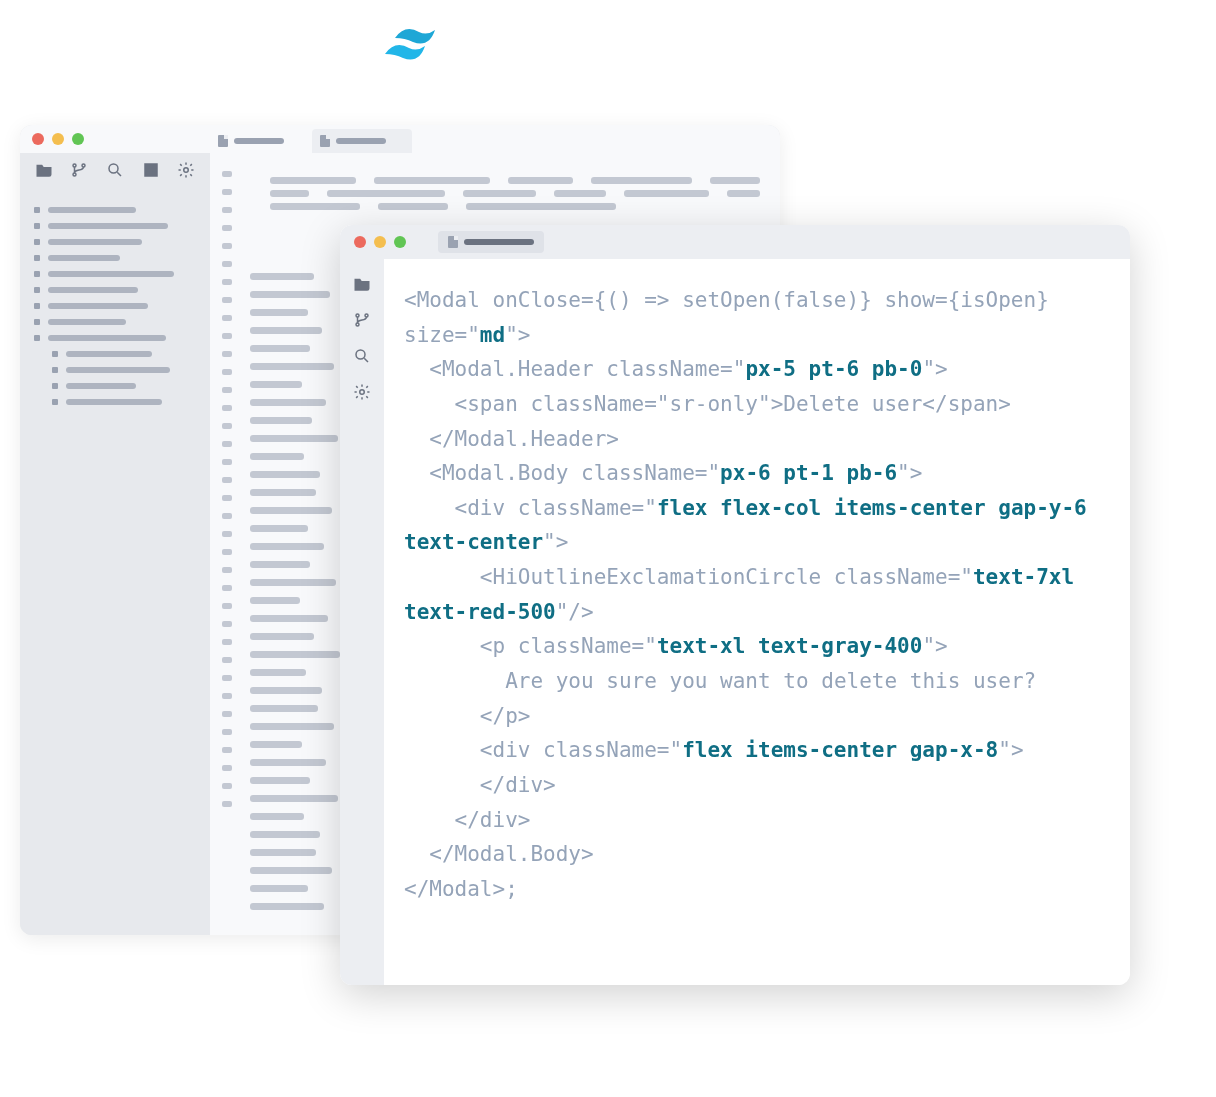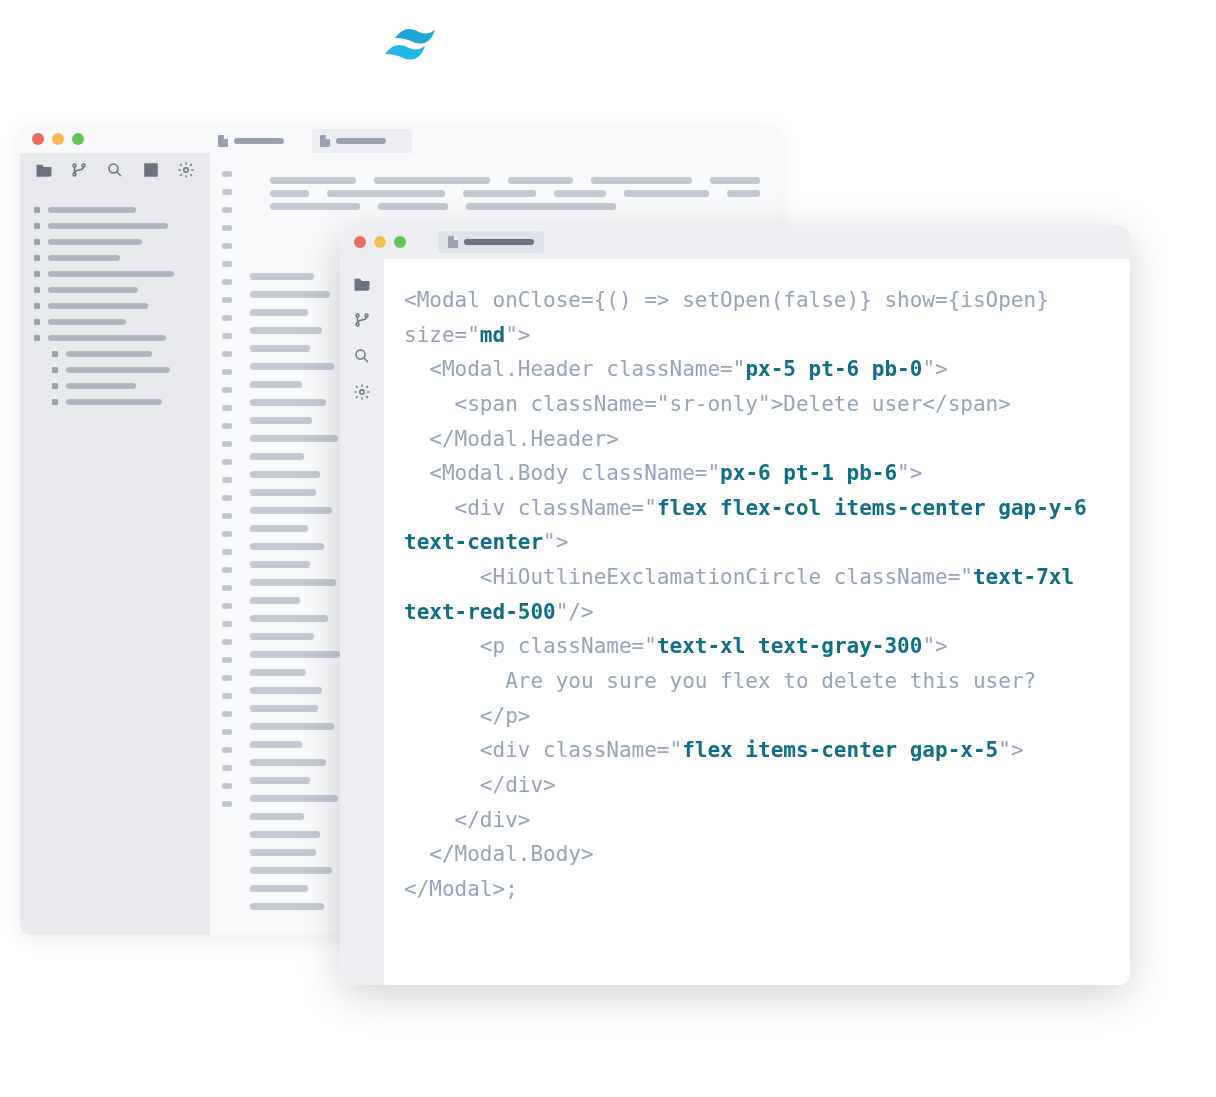--- a/index.html
+++ b/index.html
@@ -443,23 +443,23 @@
       </span>
     </div>
 
     <div class="code-front"><span>&lt;Modal onClose={() =&gt; setOpen(false)} show={isOpen} size="</span><span class="str">md</span><span>"&gt;</span>
 <span>  &lt;Modal.Header className="</span><span class="str">px-5 pt-6 pb-0</span><span>"&gt;</span>
 <span>    &lt;span className="sr-only"&gt;Delete user&lt;/span&gt;</span>
 <span>  &lt;/Modal.Header&gt;</span>
 <span>  &lt;Modal.Body className="</span><span class="str">px-6 pt-1 pb-6</span><span>"&gt;</span>
 <span>    &lt;div className="</span><span class="str">flex flex-col items-center gap-y-6 text-center</span><span>"&gt;</span>
 <span>      &lt;HiOutlineExclamationCircle className="</span><span class="str">text-7xl text-red-500</span><span>"/&gt;</span>
-<span>      &lt;p className="</span><span class="str">text-xl text-gray-300</span><span>"&gt;</span>
-<span>        Are you sure you flex to delete this user?</span>
+<span>      &lt;p className="</span><span class="str">text-xl text-gray-400</span><span>"&gt;</span>
+<span>        Are you sure you want to delete this user?</span>
 <span>      &lt;/p&gt;</span>
-<span>      &lt;div className="</span><span class="str">flex items-center gap-x-5</span><span>"&gt;</span>
+<span>      &lt;div className="</span><span class="str">flex items-center gap-x-8</span><span>"&gt;</span>
 <span>      &lt;/div&gt;</span>
 <span>    &lt;/div&gt;</span>
 <span>  &lt;/Modal.Body&gt;</span>
 <span>&lt;/Modal&gt;;</span></div>
   </div>
 
 </div>
 
 </body></html>

